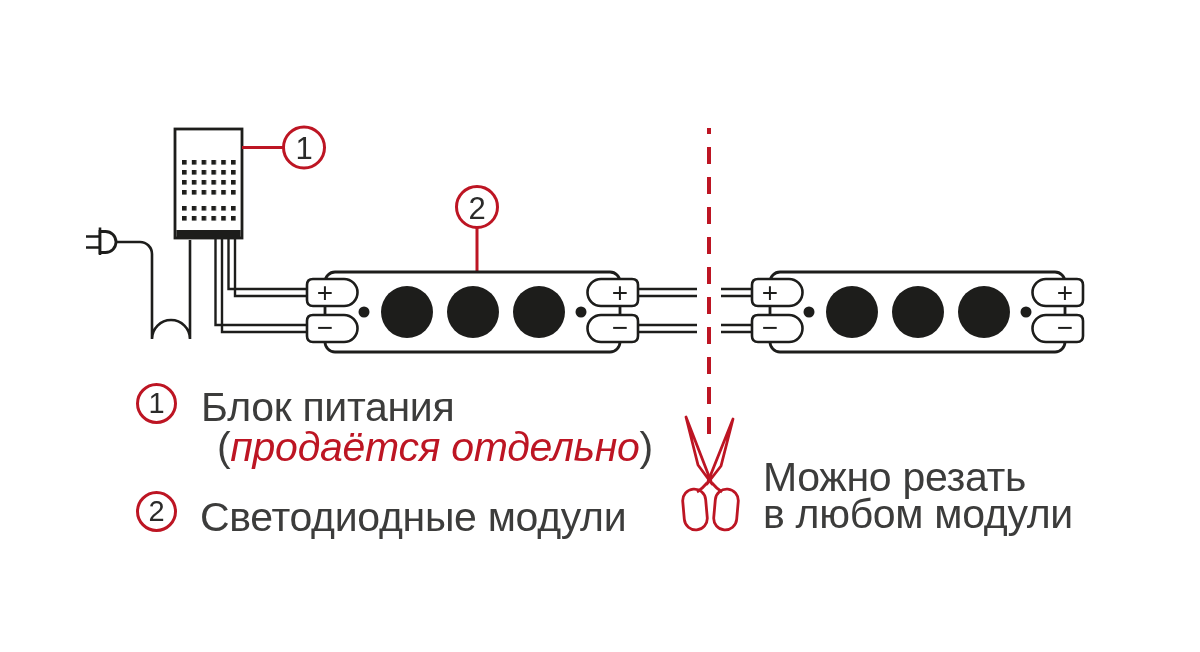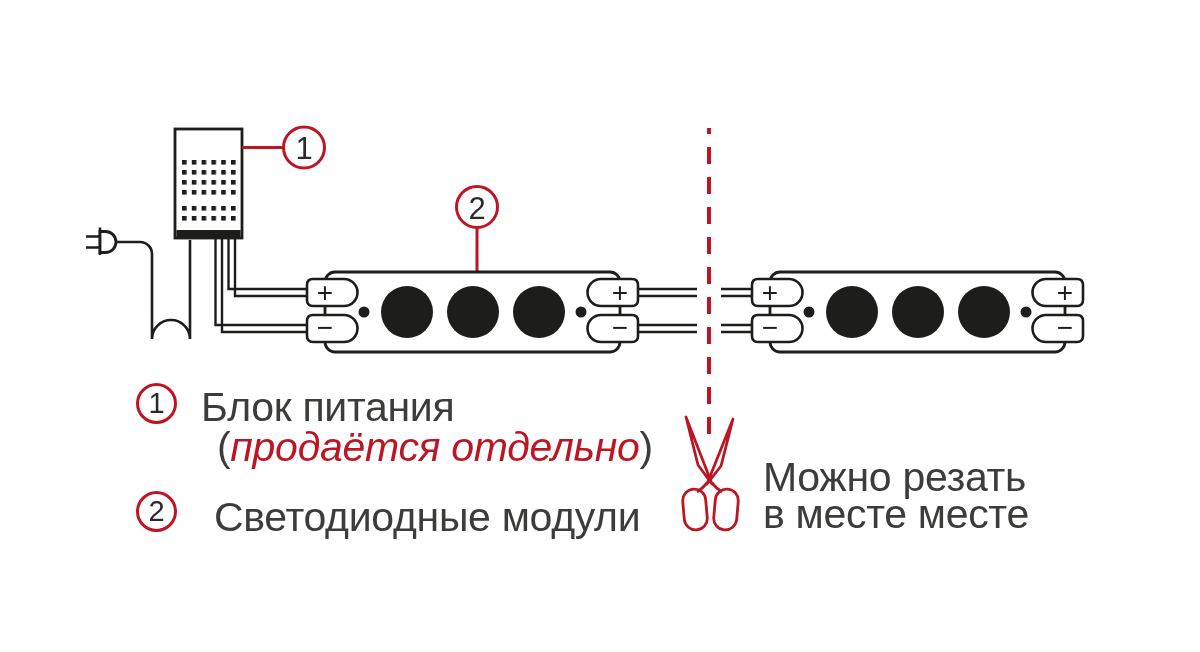--- a/index.html
+++ b/index.html
@@ -154,21 +154,21 @@
   <div>
     <div class="legend-badge" style="left:136px; top:383px;">
       <span>1</span>
     </div>
     <div class="txt" style="left:201px; top:389px;">Блок питания</div>
     <div class="txt" style="left:201px; top:429px;margin-left:16px;"><span class="paren">(</span><span class="note-red">продаётся отдельно</span><span class="paren">)</span></div>
 
     <div class="legend-badge" style="left:136px; top:491px;">
       <span>2</span>
     </div>
-    <div class="txt" style="left:214px; top:499px;">Светодиодные модули</div>
+    <div class="txt" style="left:200px; top:499px;">Светодиодные модули</div>
   </div>
 
   <div>
     <div class="txt" style="left:763px; top:459px;text-align:center;">Можно резать</div>
-    <div class="txt" style="left:763px; top:496px;">в месте месте</div>
+    <div class="txt" style="left:763px; top:496px;">в любом модули</div>
   </div>
 
 </div>
 
 </body></html>

